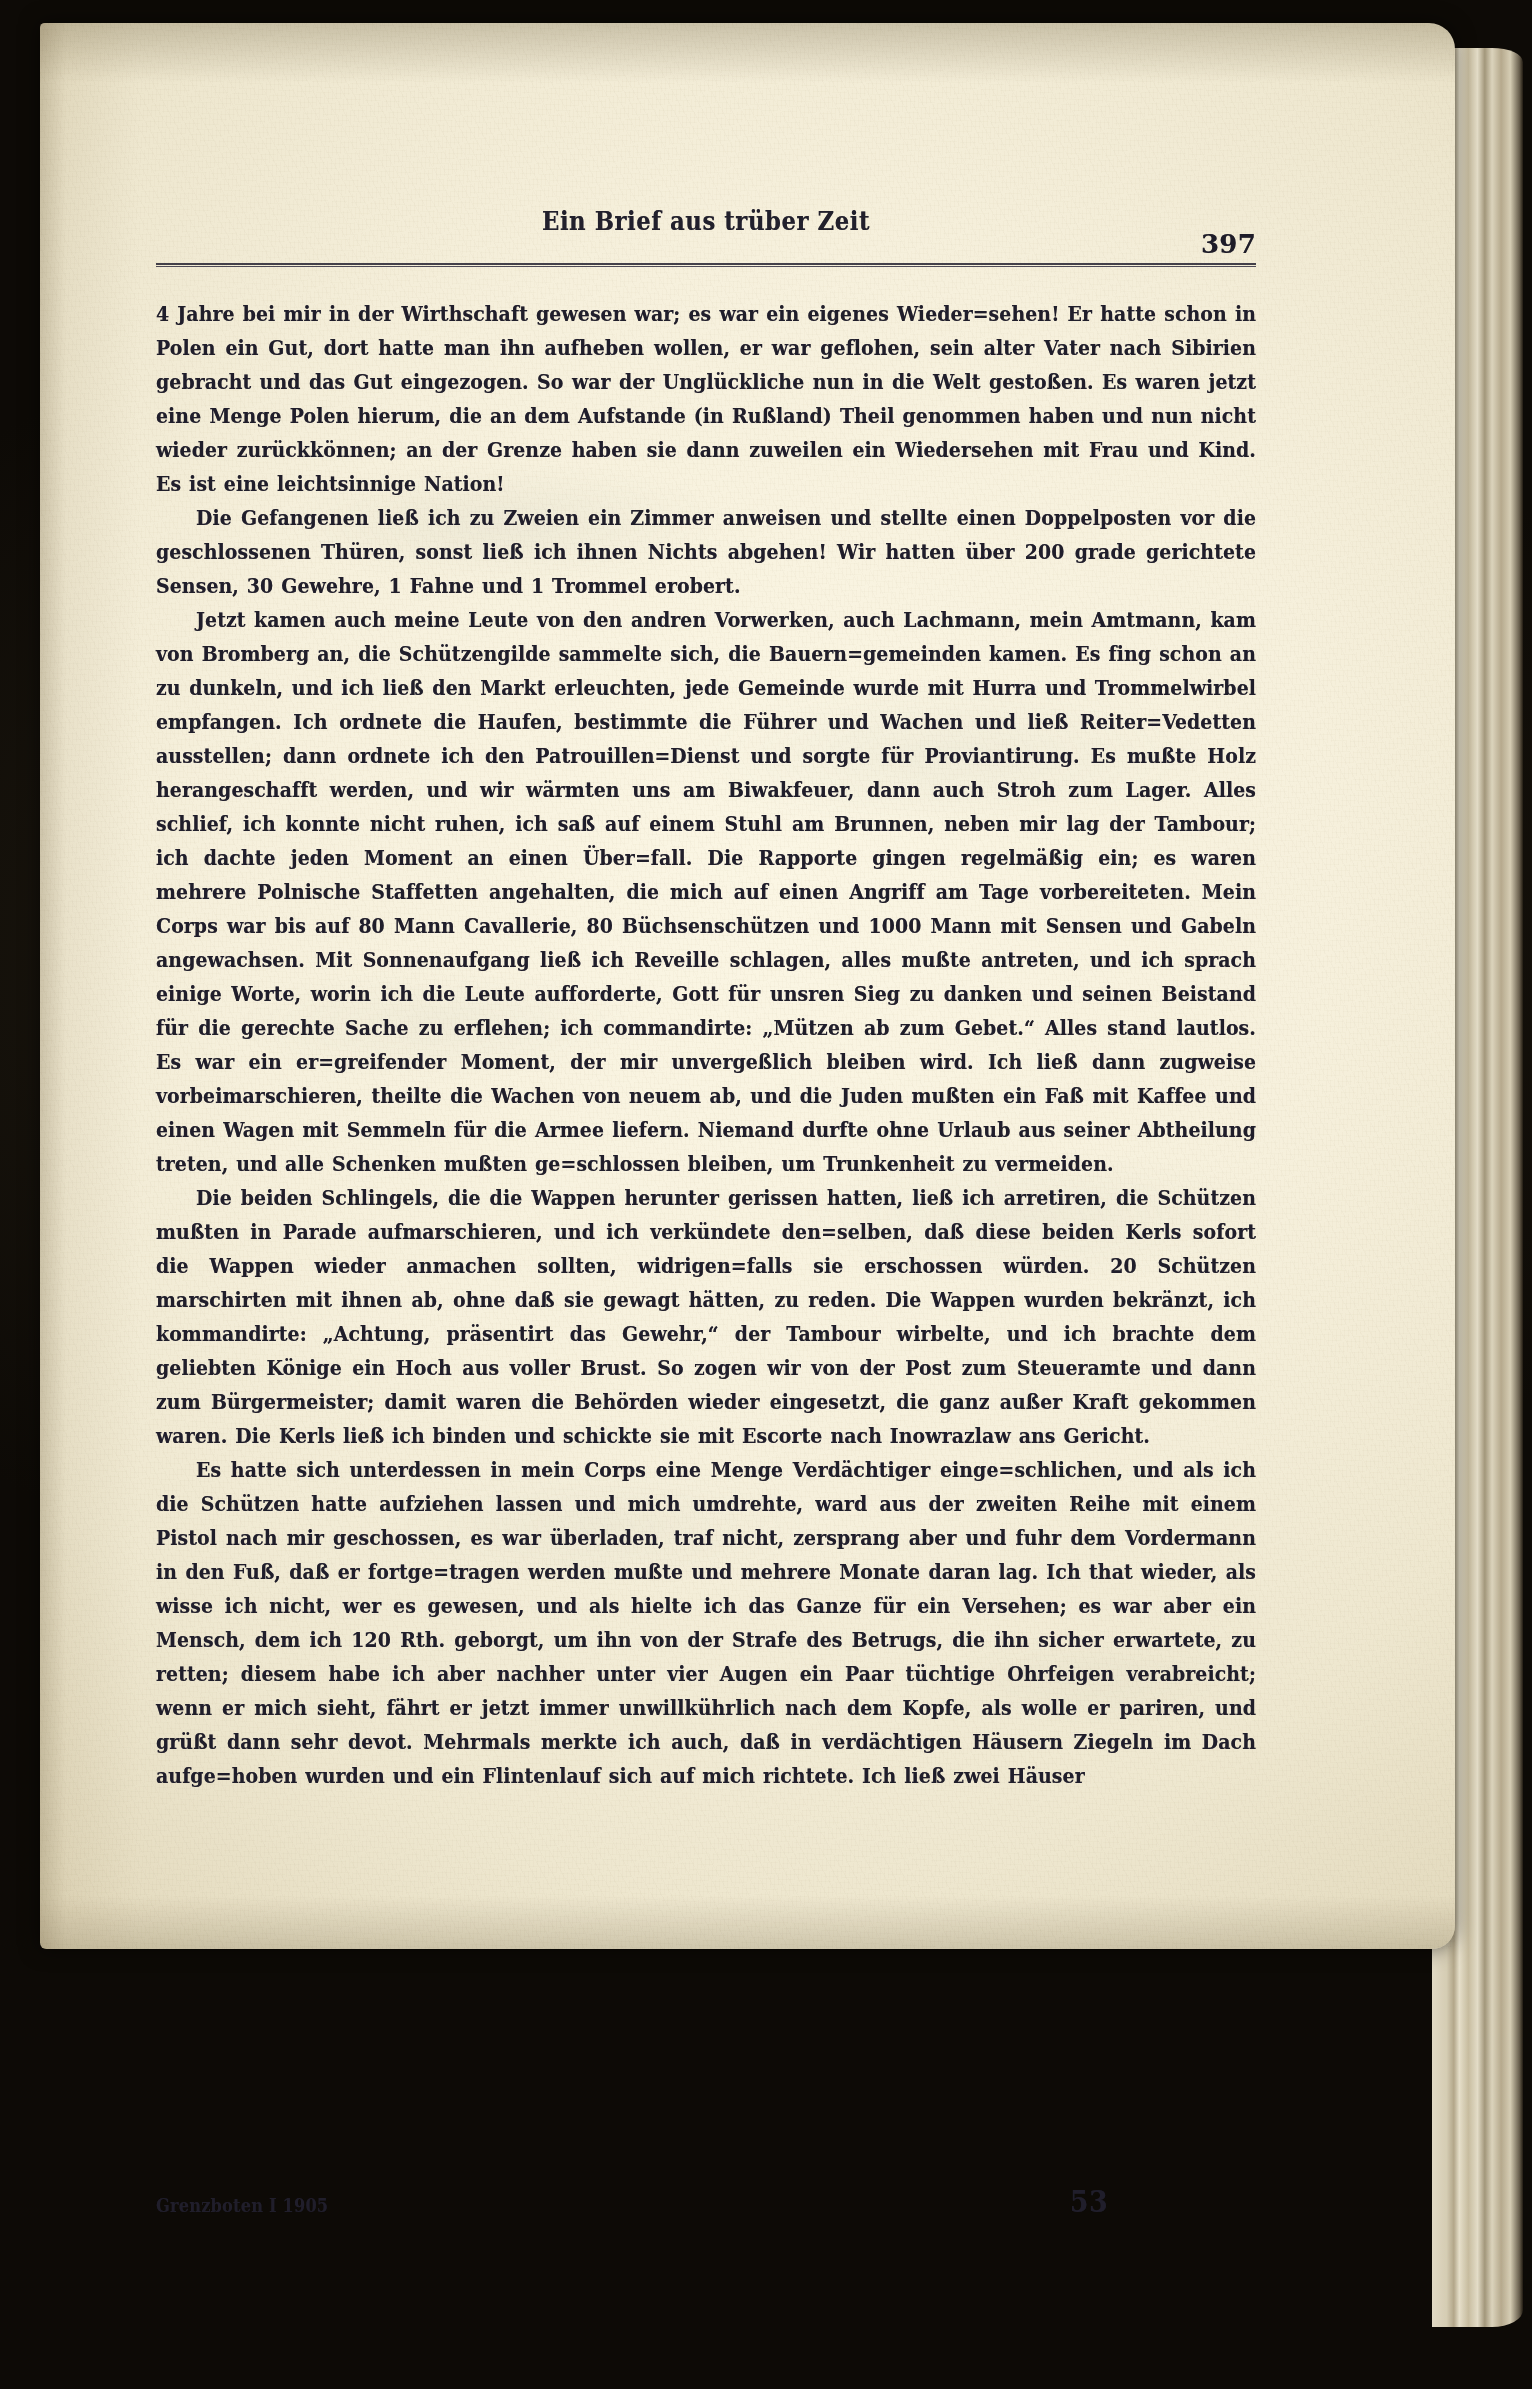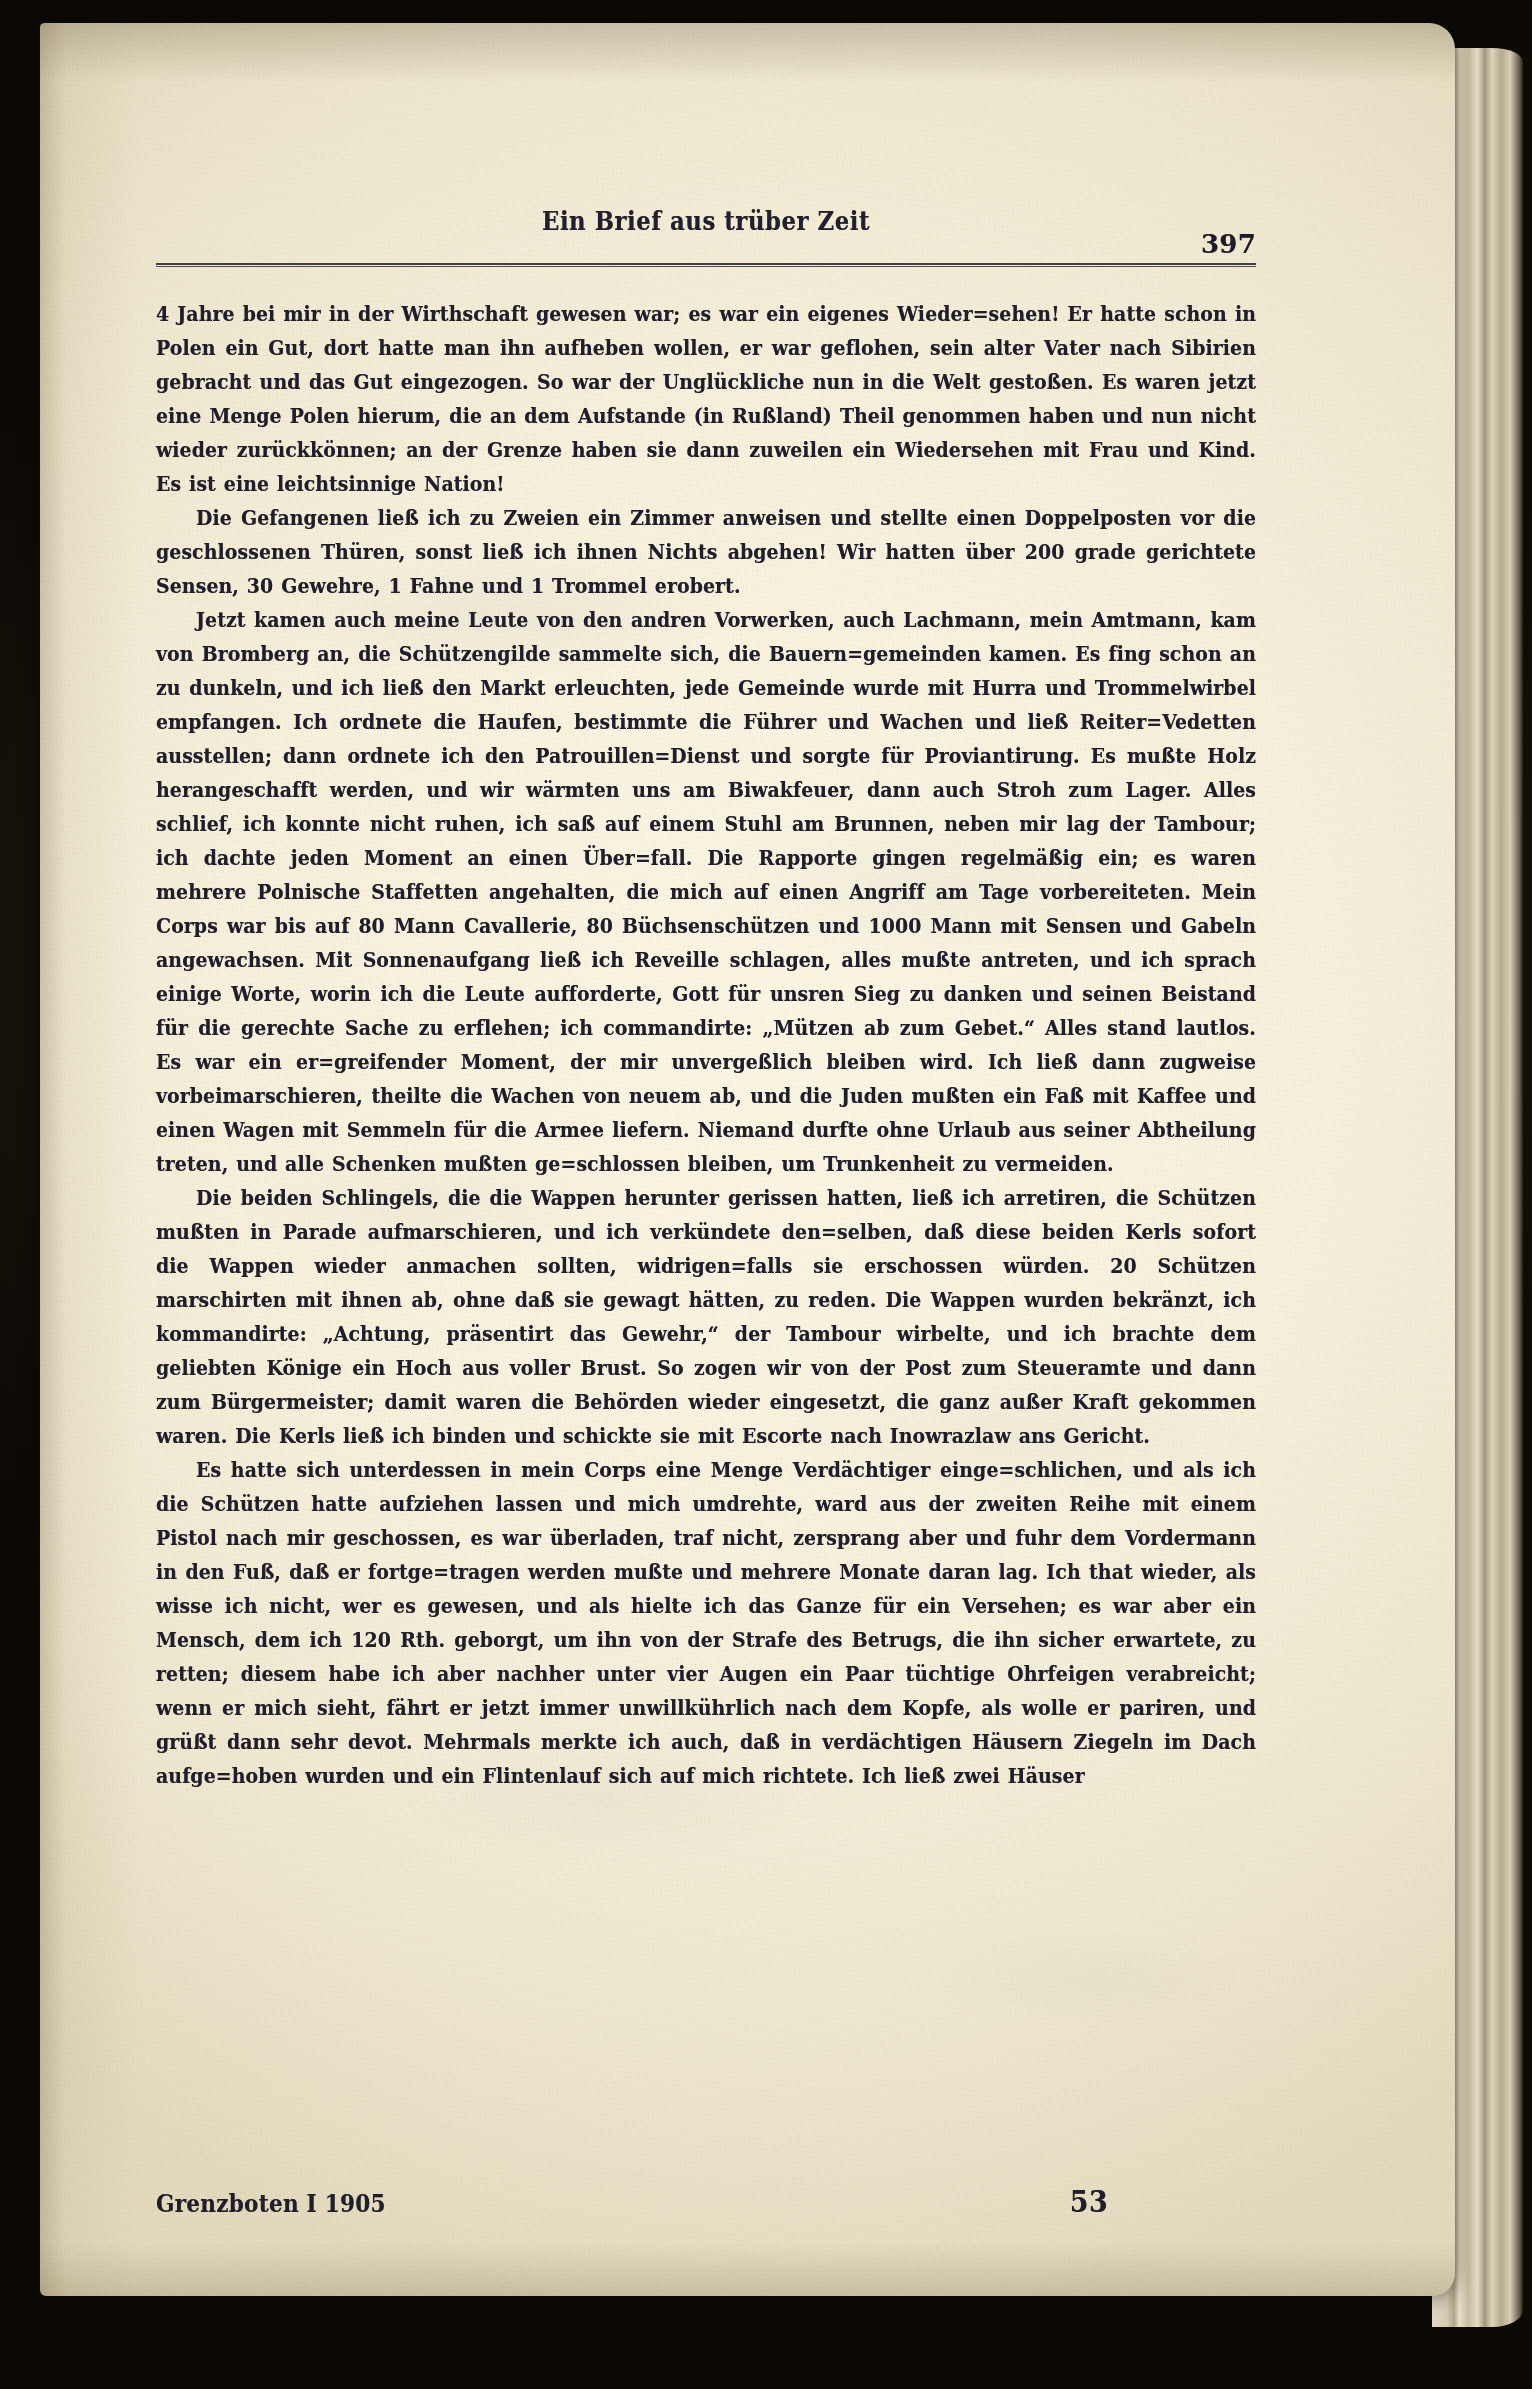--- a/index.html
+++ b/index.html
@@ -52,21 +52,21 @@
     filter: blur(0.3px);
     opacity: .96;
   }
 
   
   .leaf {
     position: absolute;
     left: 40px;
     top: 23px;
     width: 1415px;
-    height: 2273px;
+    height: 1926px;
     background:
       linear-gradient(90deg, rgba(120,104,70,.30) 0px, rgba(150,132,92,.10) 26px, rgba(0,0,0,0) 100px),
       linear-gradient(180deg, rgba(92,78,48,.26) 0px, rgba(0,0,0,0) 60px),
       linear-gradient(0deg, rgba(92,78,48,.20) 0px, rgba(0,0,0,0) 54px),
       radial-gradient(ellipse 1155px 1309px at 52% 44%, #fbf6e4 0%, #f6f0dc 48%, #eee7cf 78%, #e3dabe 100%);
     border-radius: 4.6px 26px 23px 6.2px;
     box-shadow: 0 0 20px rgba(0,0,0,.55);
   }
 
   
@@ -163,21 +163,21 @@
   .footer {
     position: absolute;
     left: 116px;
     right: 116px;
     top: 2161px;
     display: flex;
     justify-content: space-between;
     align-items: baseline;
     color: #201e2b;
   }
-  .footer-imprint { font-size: 24px; letter-spacing: .01em; }
+  .footer-imprint { font-size: 18px; letter-spacing: .01em; }
   .footer-signature {
     font-size: 30px;
     font-weight: 700;
     margin-right: 231px;
     letter-spacing: .01em;
   }
 
   
   .fraktur {
     font-family: "DejaVu Serif", "Liberation Serif", serif;

